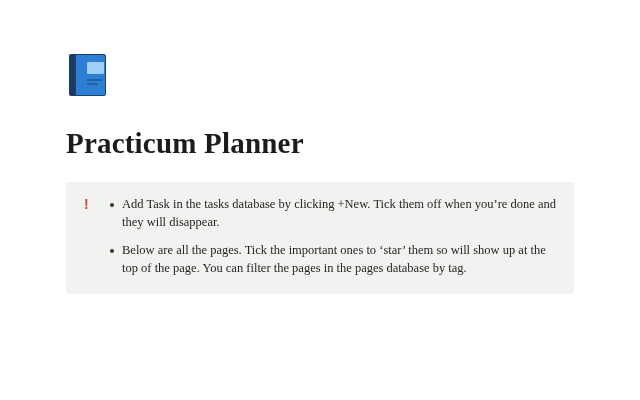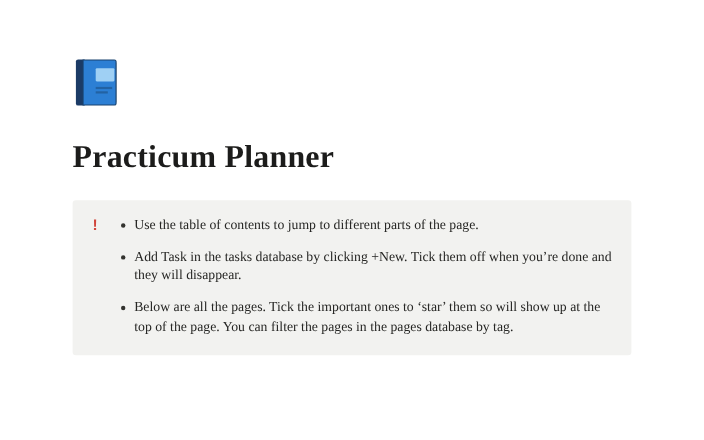--- a/index.html
+++ b/index.html
@@ -187,21 +187,20 @@
         </div>
       </div>
     </div>
 
     <h1 class="page-title">Practicum Planner</h1>
 
     <div class="callout">
       <div class="callout-icon">!</div>
       <div class="callout-body">
         <ul class="bullets">
-          <li>Use the table of contents to jump to different parts of the page.</li>
           <li>Add Task in the tasks database by clicking +New. Tick them off when you’re done and they will disappear.</li>
           <li>Below are all the pages. Tick the important ones to ‘star’ them so will show up at the top of the page. You can filter the pages in the pages database by tag.</li>
         </ul>
       </div>
     </div>
 
   </div>
 </div>
 
 </body></html>

